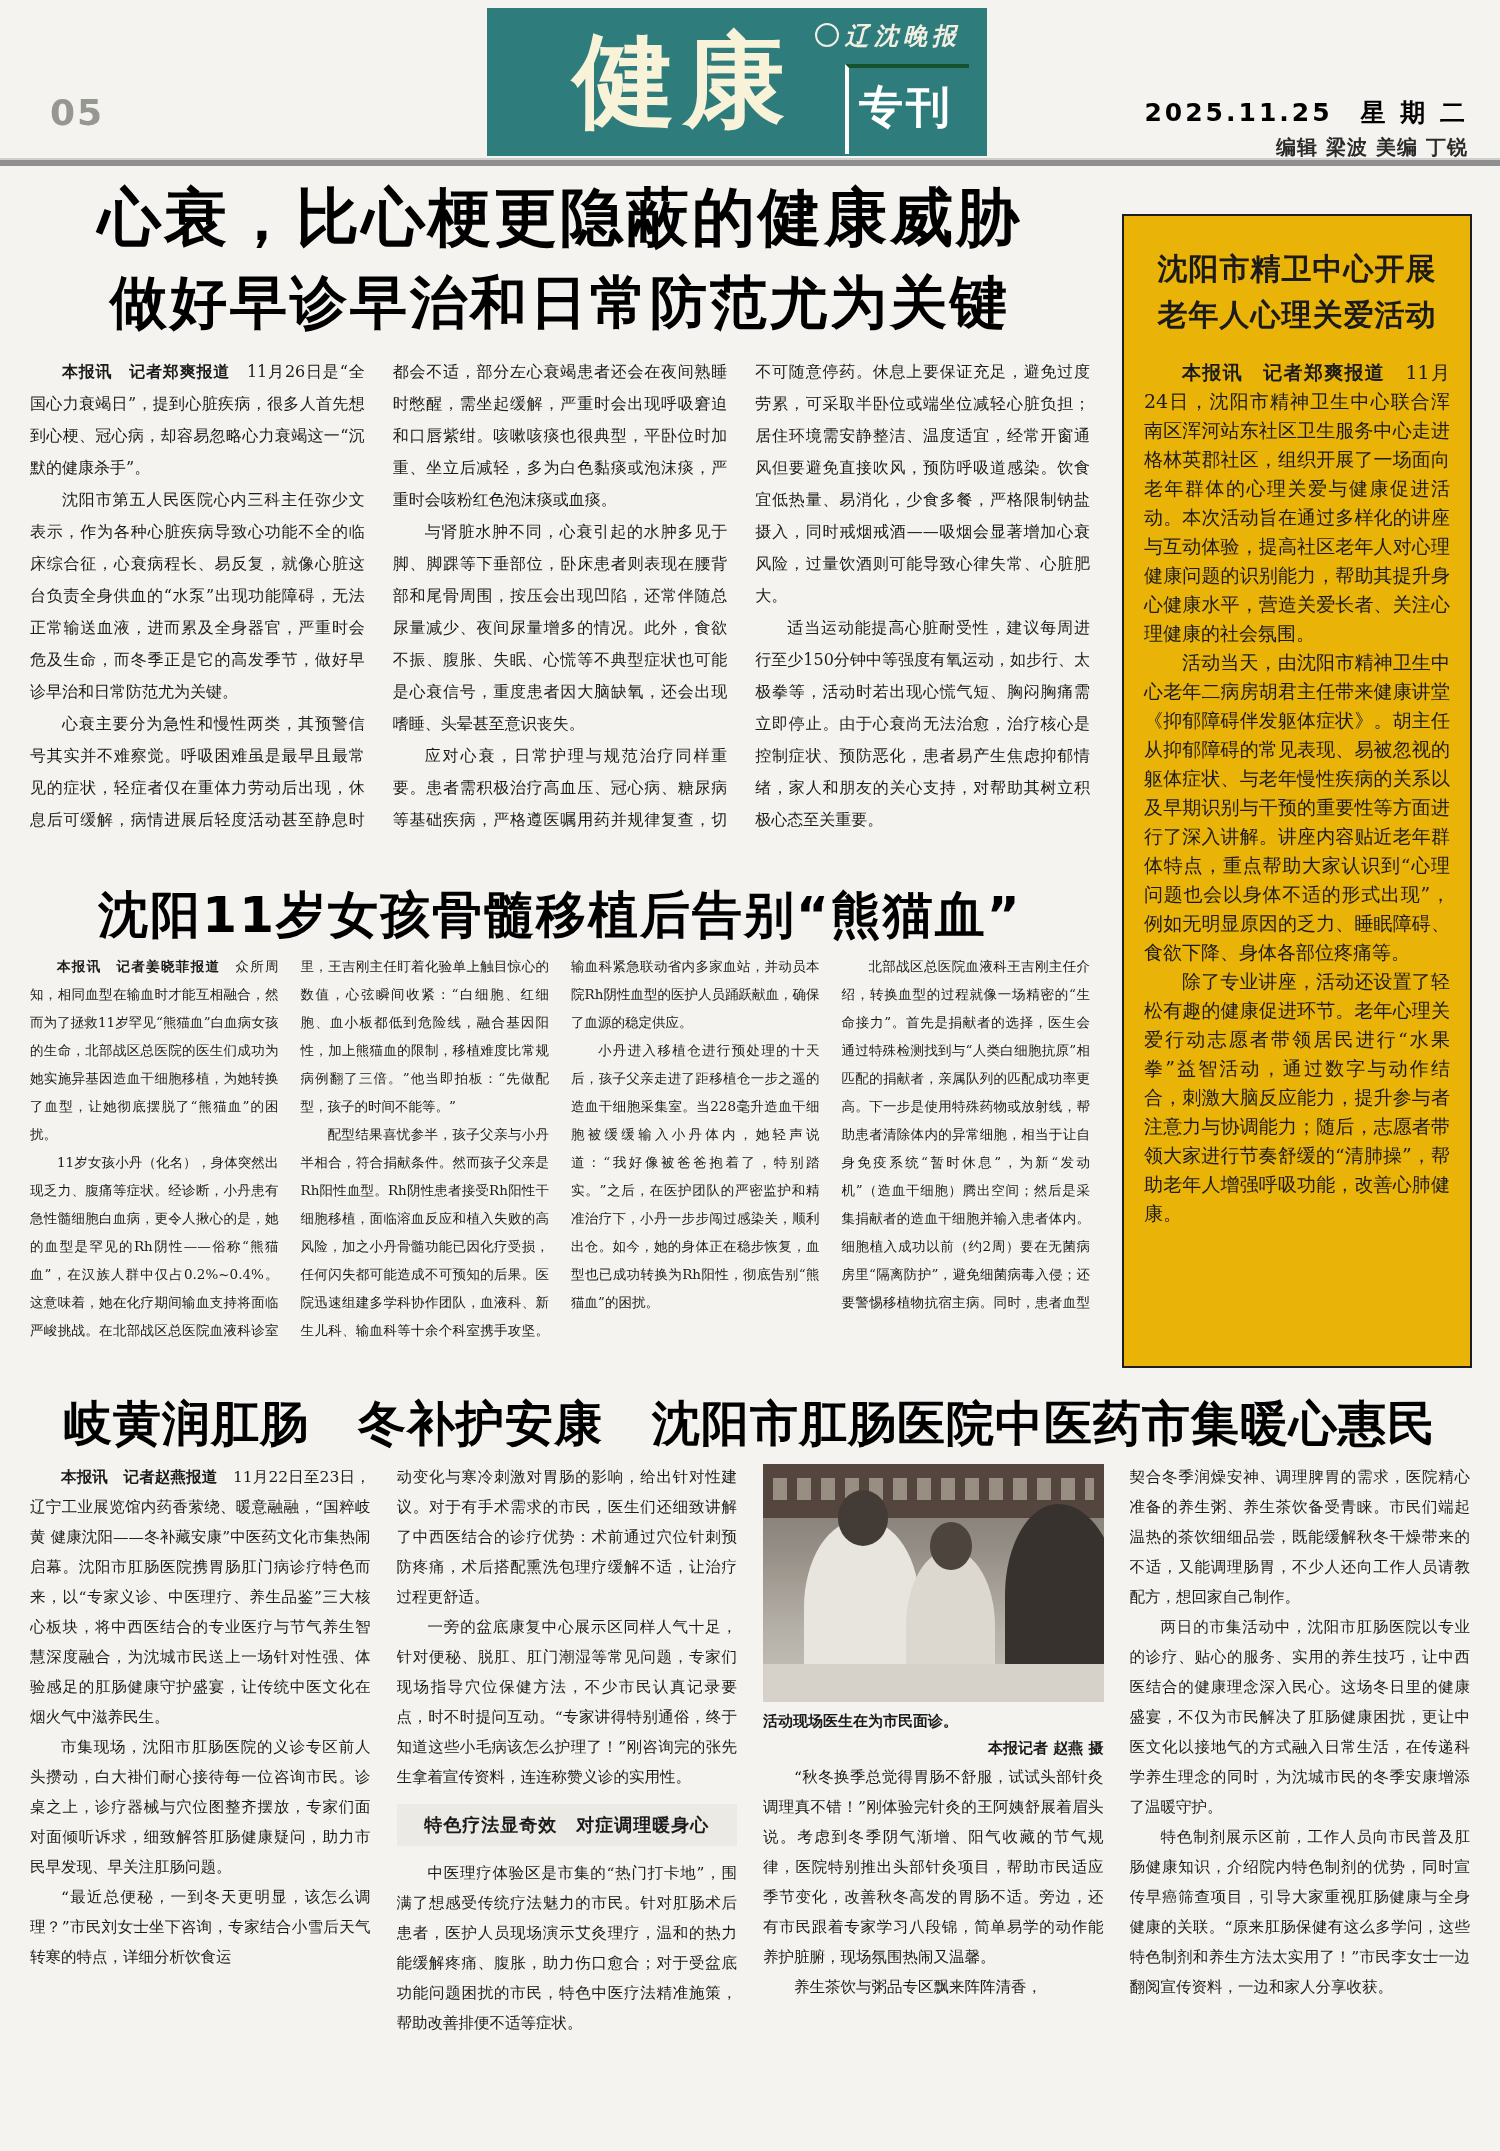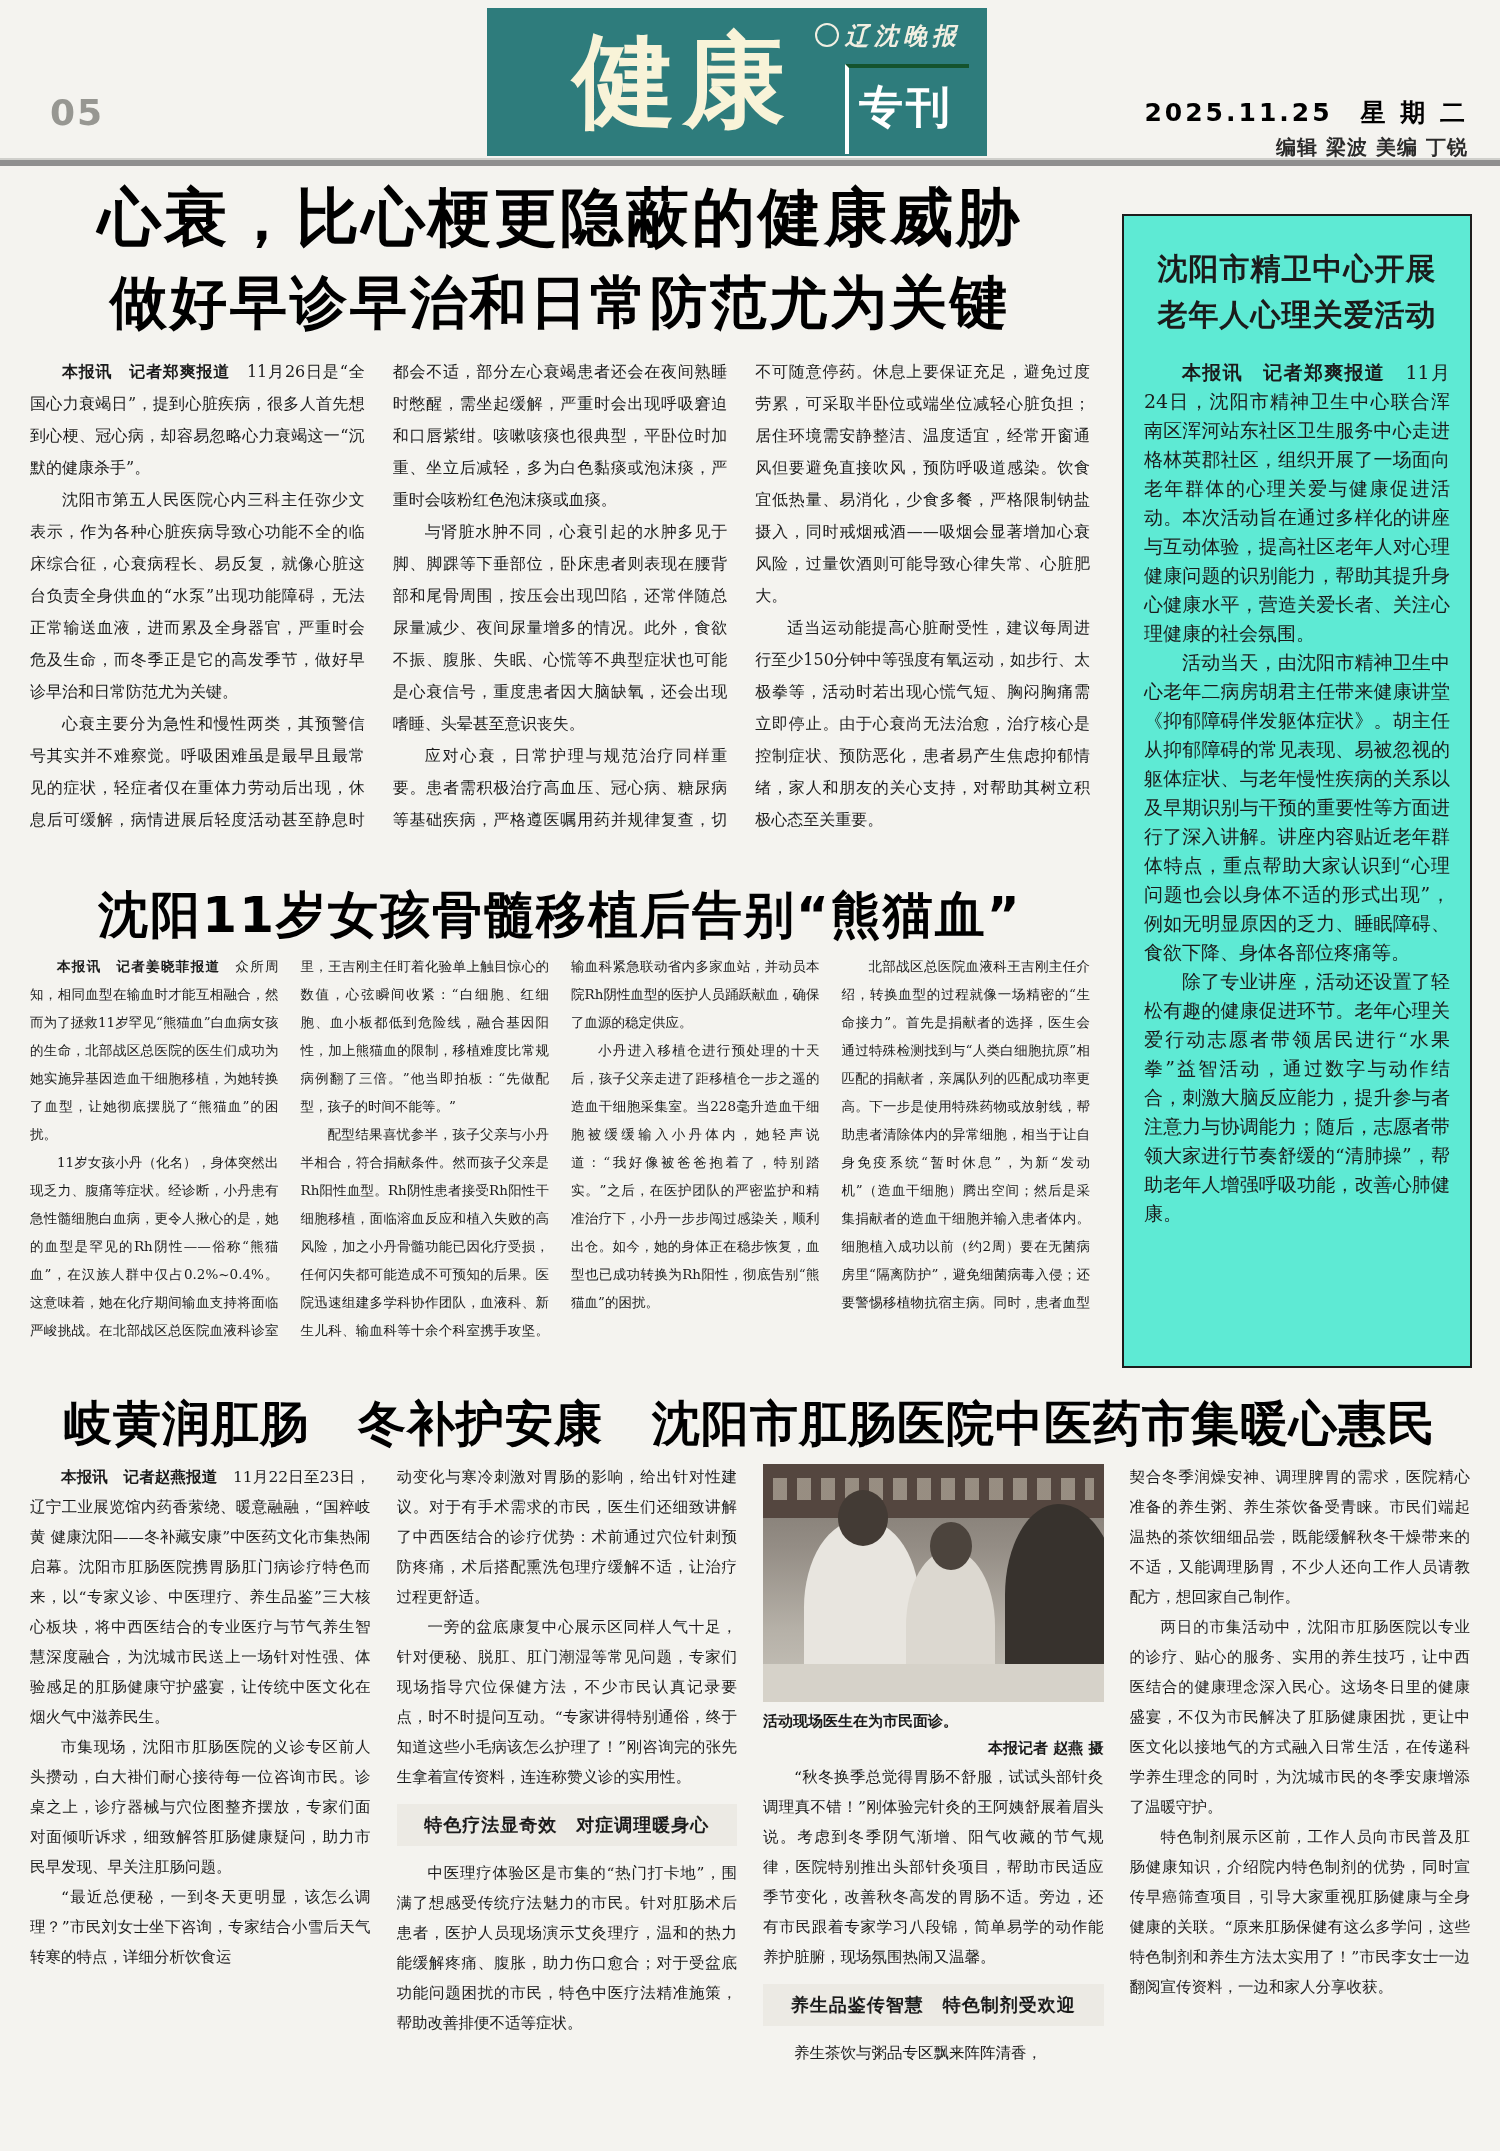--- a/index.html
+++ b/index.html
@@ -24,21 +24,21 @@
   .a1-body{position:absolute;left:30px;top:356px;width:1060px;height:506px;column-count:3;column-gap:28px;font-size:16px;line-height:32px;text-align:justify;overflow:hidden;font-family:"DejaVu Serif",serif;}
 
   .para{margin:0;text-indent:2em;}
   .lead{font-weight:bold;font-family:"DejaVu Sans",sans-serif;}
 
   
   .a2-head{position:absolute;left:30px;top:882px;width:1060px;text-align:center;font-size:50px;font-weight:800;letter-spacing:2px;white-space:nowrap;color:#000;}
   .a2-body{position:absolute;left:30px;top:952px;width:1060px;height:416px;column-count:4;column-gap:22px;font-size:13.5px;line-height:28px;text-align:justify;overflow:hidden;font-family:"DejaVu Serif",serif;}
 
   
-  .sb{position:absolute;left:1122px;top:214px;width:350px;height:1154px;border:2px solid #1d1d1d;background:#5eead4;box-sizing:border-box;padding:26px 20px 18px 20px;overflow:hidden;}
+  .sb{position:absolute;left:1122px;top:214px;width:350px;height:1154px;border:2px solid #1d1d1d;background:#eab308;box-sizing:border-box;padding:26px 20px 18px 20px;overflow:hidden;}
   .sb-title{ text-align:center;font-size:30px;line-height:46px;font-weight:700;margin:4px 0 20px 0;letter-spacing:1px;}
   .sb p{font-size:19px;line-height:29px;text-align:justify;text-indent:2em;margin:0;font-family:"DejaVu Serif",serif;}
 
   
   .a3-head{position:absolute;left:30px;top:1392px;width:1440px;text-align:center;font-size:48px;font-weight:800;letter-spacing:1px;white-space:nowrap;color:#000;}
   .a3-cols{position:absolute;left:30px;top:1462px;width:1440px;height:682px;display:flex;gap:26px;}
   .a3-col{flex:1;font-size:15.5px;line-height:30px;text-align:justify;overflow:hidden;font-family:"DejaVu Serif",serif;}
   .subhead{font-family:"DejaVu Sans",sans-serif;text-align:center;font-weight:bold;font-size:18px;line-height:26px;background:#eceae4;padding:8px 0;margin:12px 0;text-indent:0;letter-spacing:1px;}
   .cont{text-indent:0;margin:0;}
 
@@ -127,21 +127,20 @@
         <div class="ph-coat1"></div>
         <div class="ph-head1"></div>
         <div class="ph-coat2"></div>
         <div class="ph-head2"></div>
         <div class="ph-visitor"></div>
         <div class="ph-table"></div>
       </div>
       <p class="cap">活动现场医生在为市民面诊。</p>
       <p class="cap credit">本报记者 赵燕 摄</p>
       <p class="para">“秋冬换季总觉得胃肠不舒服，试试头部针灸调理真不错！”刚体验完针灸的王阿姨舒展着眉头说。考虑到冬季阴气渐增、阳气收藏的节气规律，医院特别推出头部针灸项目，帮助市民适应季节变化，改善秋冬高发的胃肠不适。旁边，还有市民跟着专家学习八段锦，简单易学的动作能养护脏腑，现场氛围热闹又温馨。</p>
-      <p class="subhead">养生品鉴传智慧　特色制剂受欢迎</p>
       <p class="para">养生茶饮与粥品专区飘来阵阵清香，</p>
     </div>
 
     <div class="a3-col">
       <p class="cont">契合冬季润燥安神、调理脾胃的需求，医院精心准备的养生粥、养生茶饮备受青睐。市民们端起温热的茶饮细细品尝，既能缓解秋冬干燥带来的不适，又能调理肠胃，不少人还向工作人员请教配方，想回家自己制作。</p>
       <p class="para">两日的市集活动中，沈阳市肛肠医院以专业的诊疗、贴心的服务、实用的养生技巧，让中西医结合的健康理念深入民心。这场冬日里的健康盛宴，不仅为市民解决了肛肠健康困扰，更让中医文化以接地气的方式融入日常生活，在传递科学养生理念的同时，为沈城市民的冬季安康增添了温暖守护。</p>
       <p class="para">特色制剂展示区前，工作人员向市民普及肛肠健康知识，介绍院内特色制剂的优势，同时宣传早癌筛查项目，引导大家重视肛肠健康与全身健康的关联。“原来肛肠保健有这么多学问，这些特色制剂和养生方法太实用了！”市民李女士一边翻阅宣传资料，一边和家人分享收获。</p>
     </div>
 
   </div>

